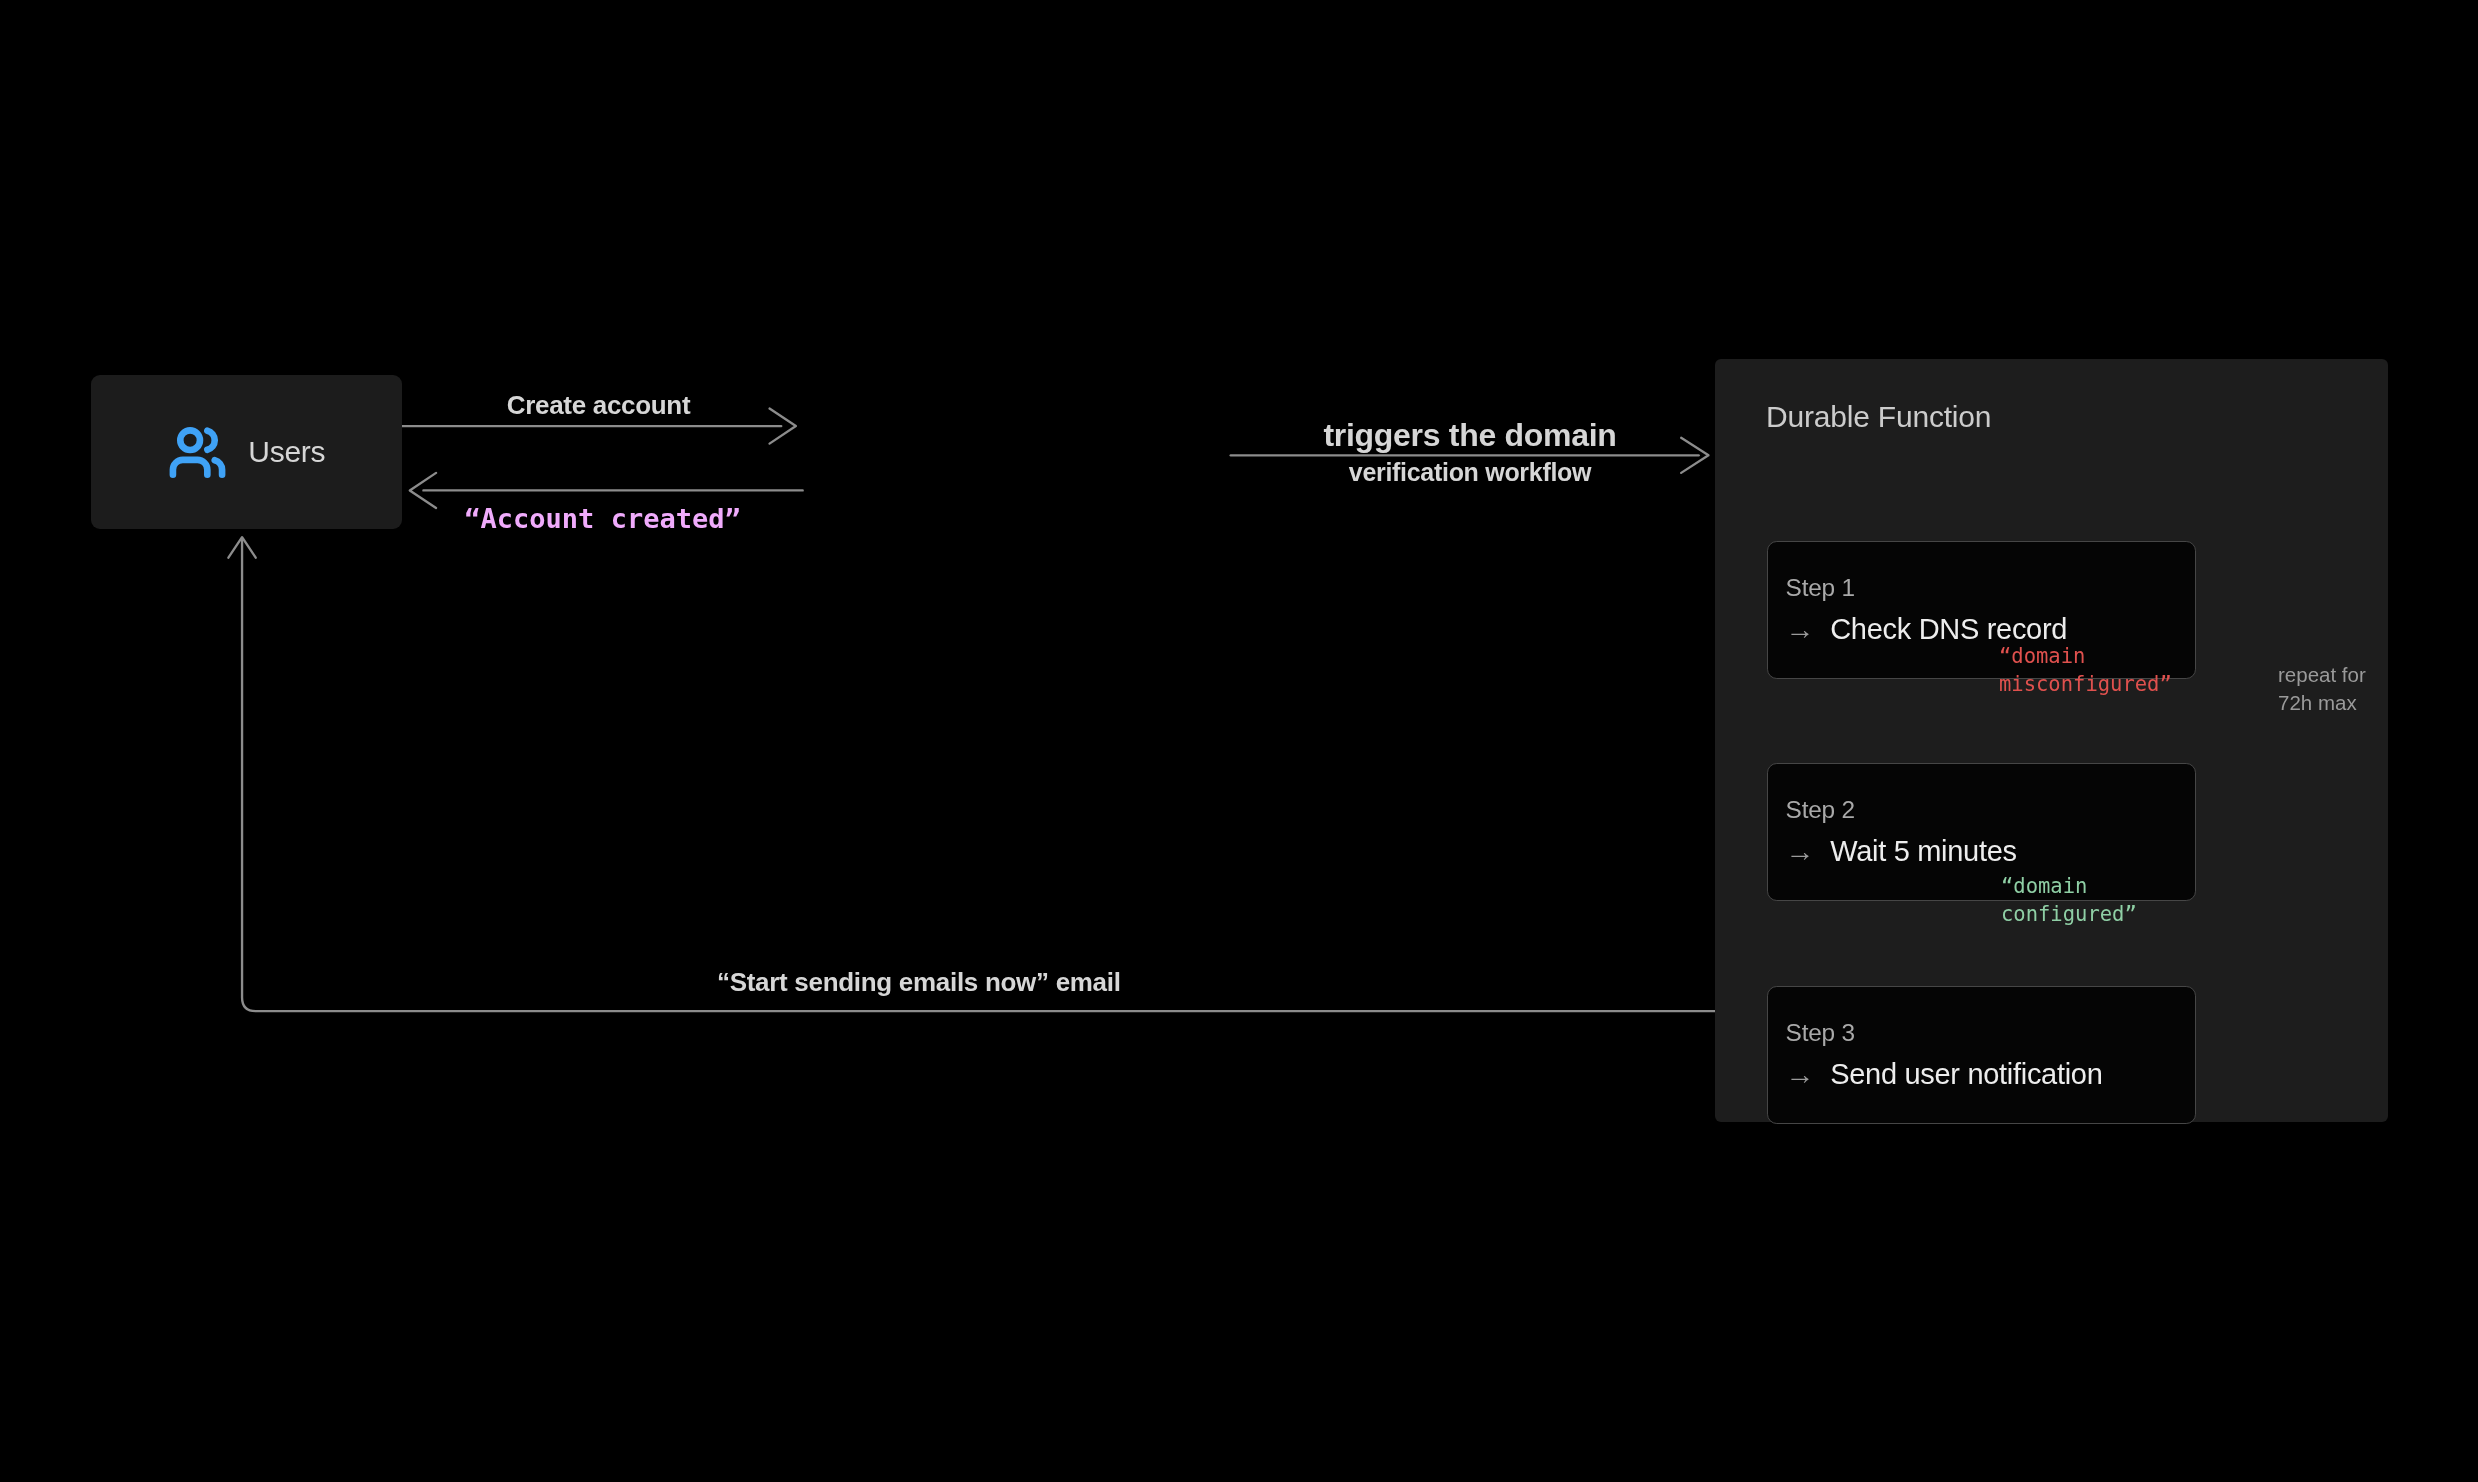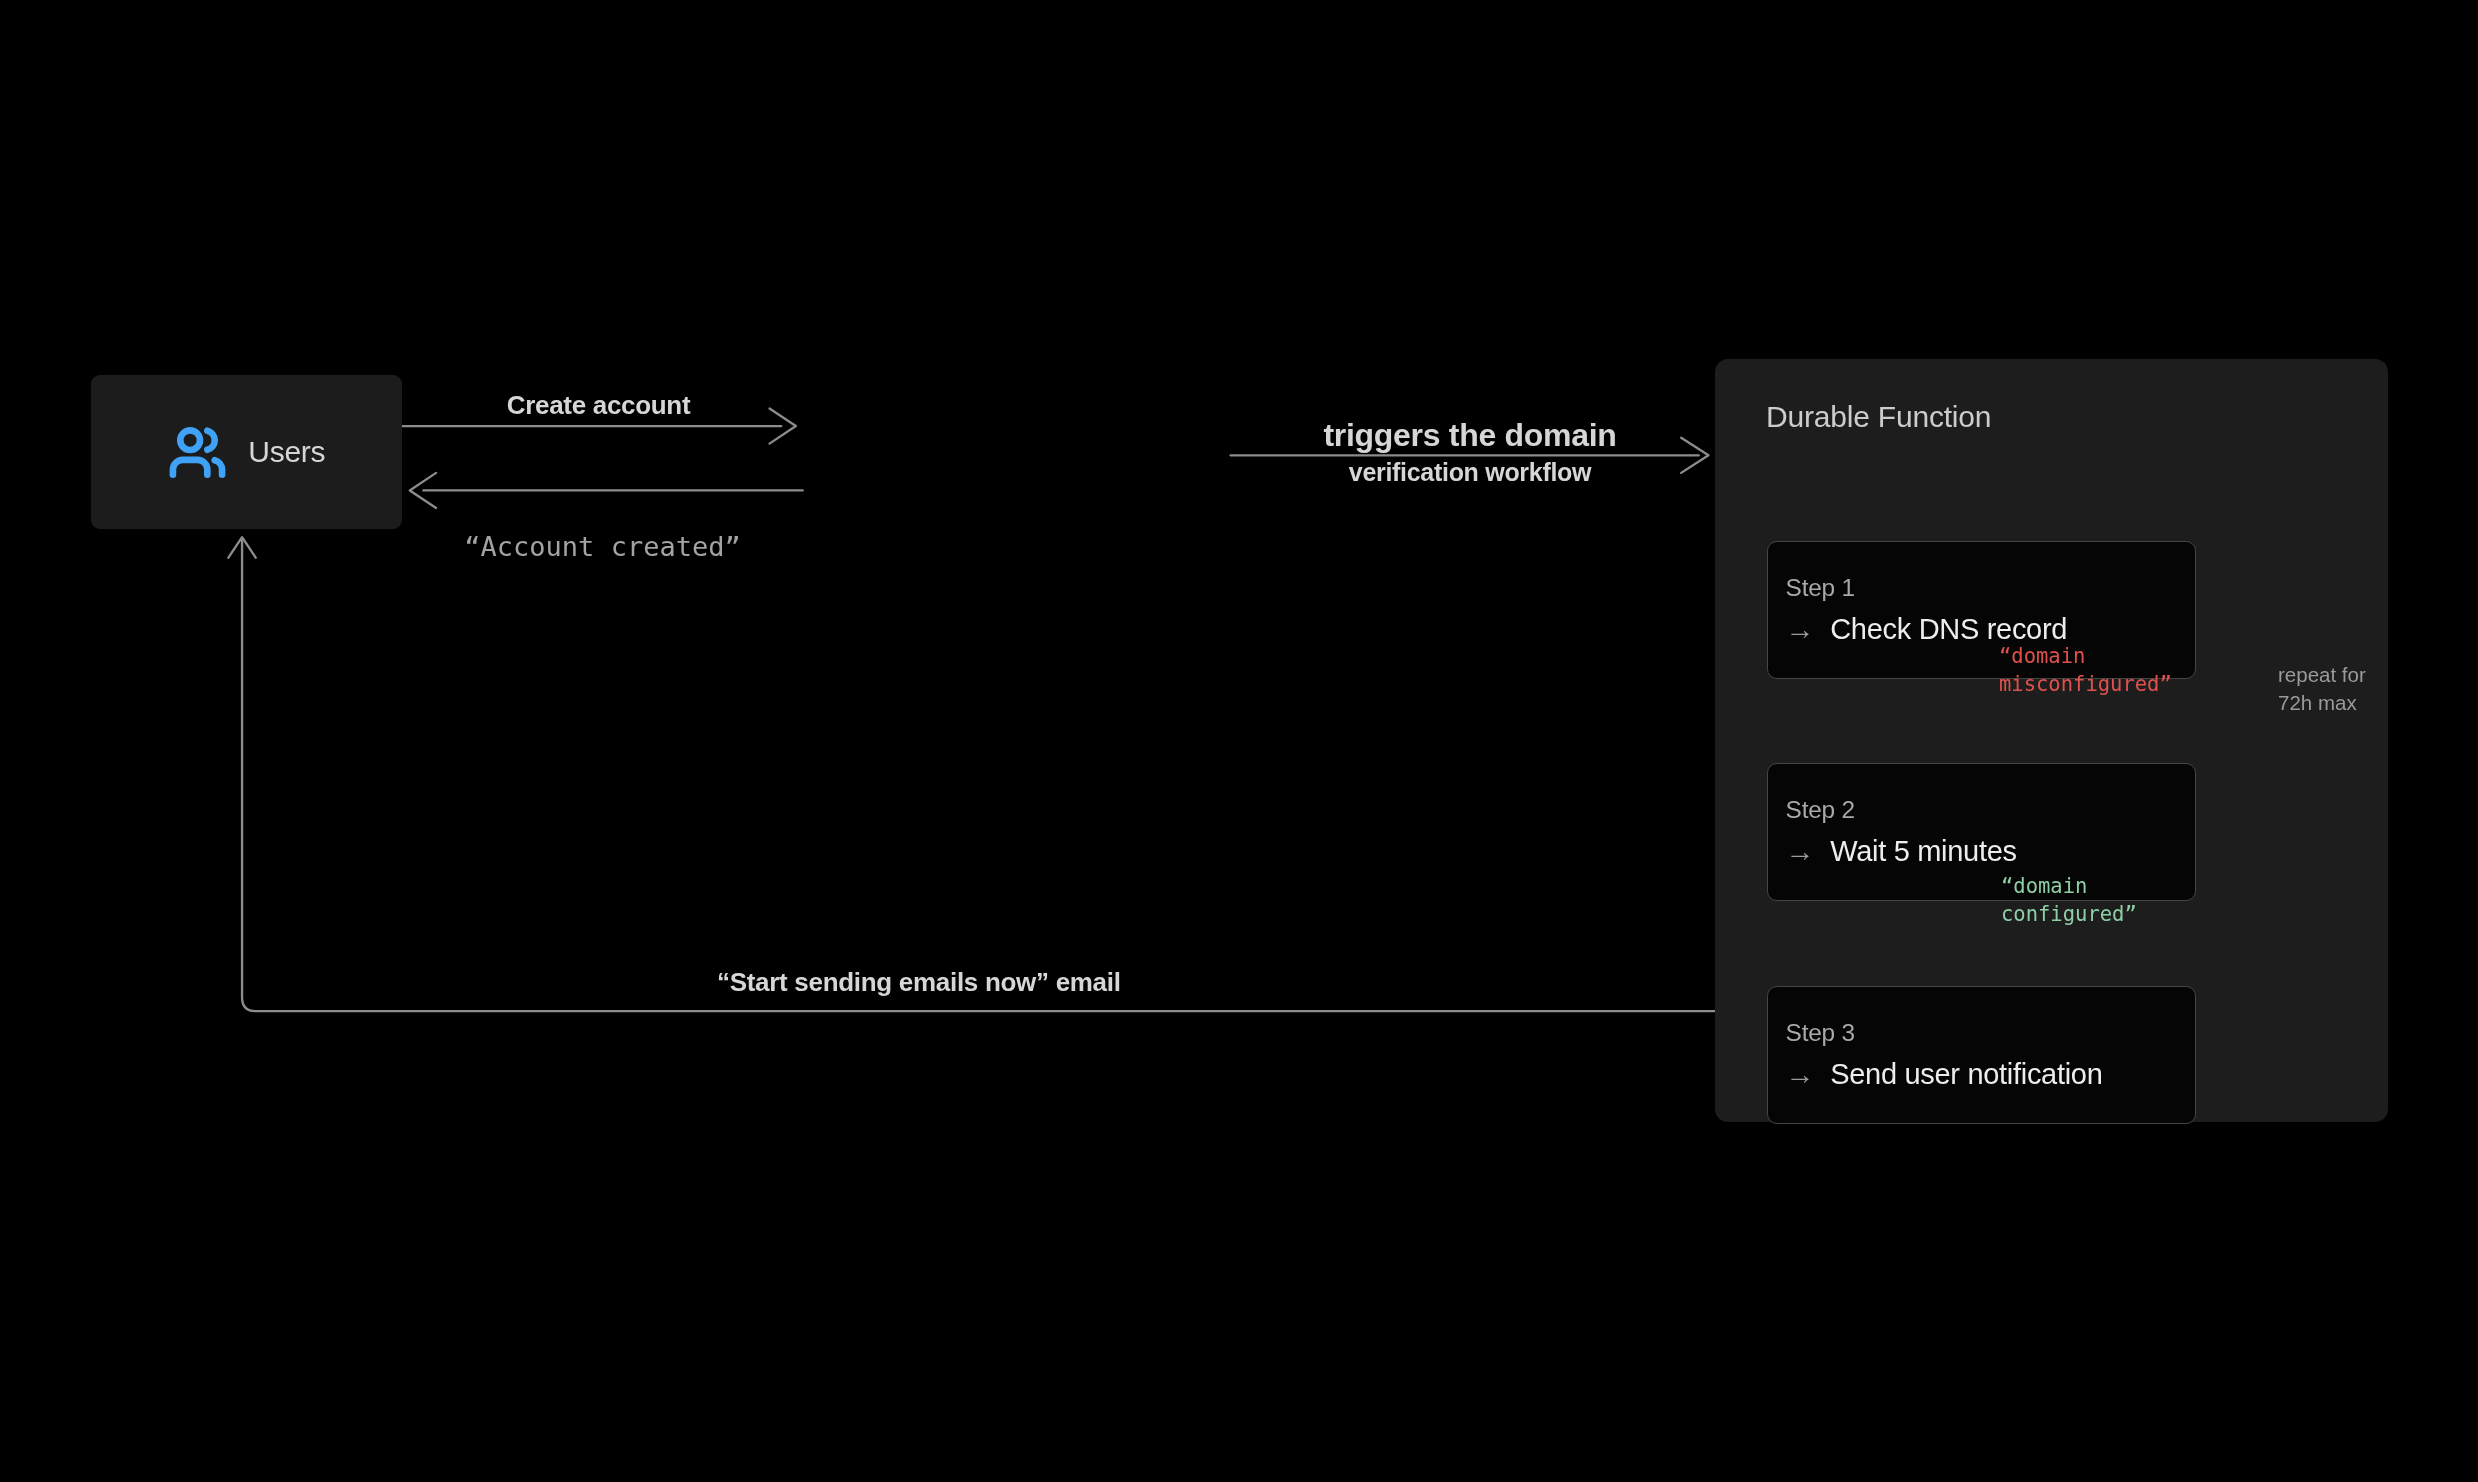--- a/index.html
+++ b/index.html
@@ -20,21 +20,21 @@
     position:absolute;background:#1c1c1c;border-radius:9px;
     display:flex;align-items:center;justify-content:center;gap:21.5px;
   }
   .node-label{color:#d6d6d6;font-size:30px;letter-spacing:-0.3px;}
   .node-icon{display:block;flex:0 0 auto;}
   #users-node{left:91px;top:375px;width:311px;height:154px;}
   #serverless-node{left:803px;top:377px;width:428px;height:156px;}
   
   .panel{
     position:absolute;left:1715px;top:359px;width:673px;height:763px;
-    background:#1d1d1d;border-radius:13px;
+    background:#1d1d1d;border-radius:6px;
   }
   .panel-title{
     position:absolute;left:51px;top:41px;
     color:#cccccc;font-size:30px;letter-spacing:-0.2px;
   }
   .step{
     position:absolute;left:52px;width:429px;height:138px;
     background:#050505;border:1.5px solid #464646;border-radius:9.8px;
     box-sizing:border-box;
     display:flex;flex-direction:column;justify-content:center;gap:11.7px;
@@ -48,24 +48,23 @@
   .step-row{display:flex;align-items:center;gap:15.6px;}
   .step-arrow{color:#9b9b9b;font-size:29px;line-height:29px;}
   .step-action{color:#ededed;font-size:29px;letter-spacing:-0.3px;}
   
   .edge-label{
     position:absolute;color:#d6d6d6;font-weight:700;
     font-size:26px;letter-spacing:-0.3px;white-space:nowrap;
   }
   .edge-label.centered{text-align:center;}
   .mono-label{
-    position:absolute;color:#a3a3a3;font-weight:400;
+    position:absolute;color:#f0abfc;font-weight:700;
     font-family:"DejaVu Sans Mono",monospace;font-size:27px;white-space:nowrap;
     text-align:center;
-    margin-top:28px;
   }
   .code-note{
     position:absolute;font-family:"DejaVu Sans Mono",monospace;
     font-size:20.5px;line-height:28px;white-space:pre;
   }
   .code-note.red{color:#e0514e;}
   .code-note.green{color:#8fcfa5;}
   .side-note{
     position:absolute;color:#9a9a9a;font-size:20.5px;line-height:28px;
     white-space:pre;

